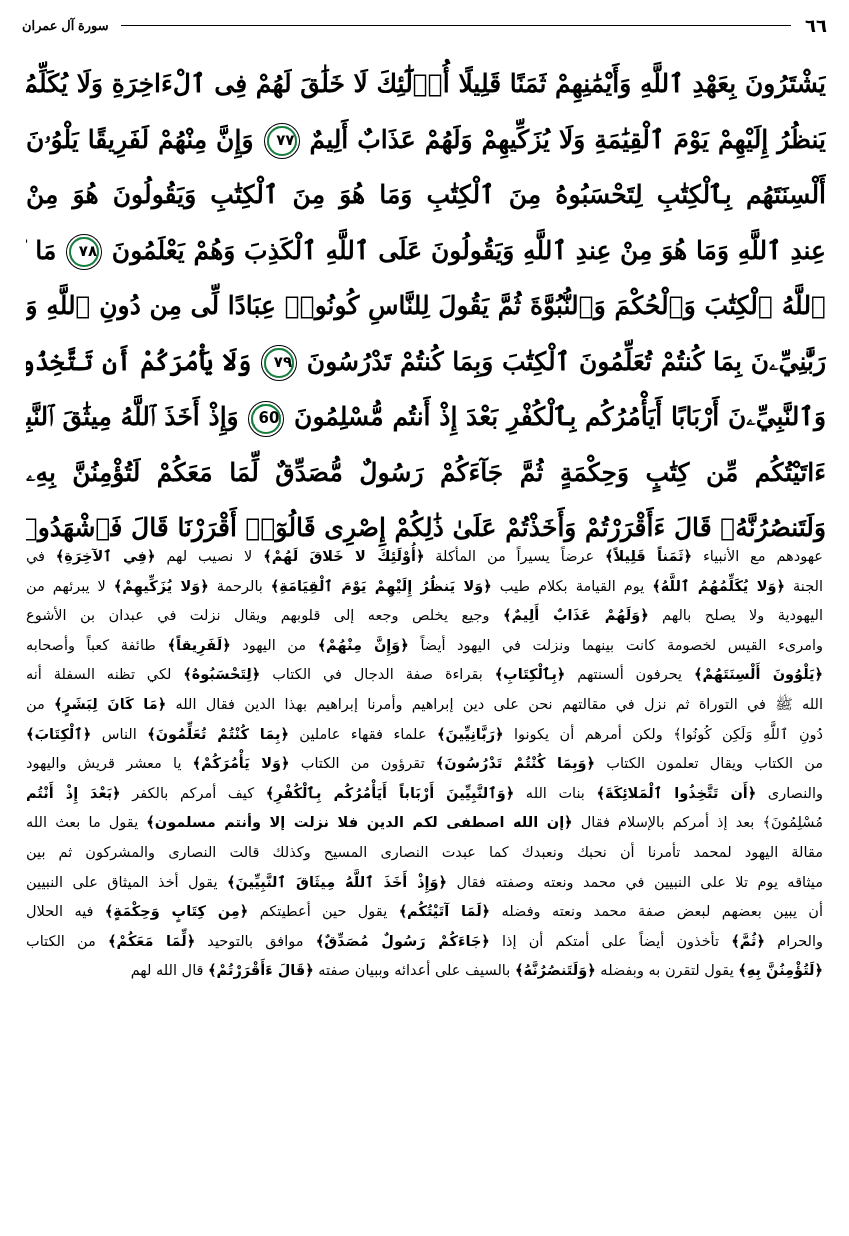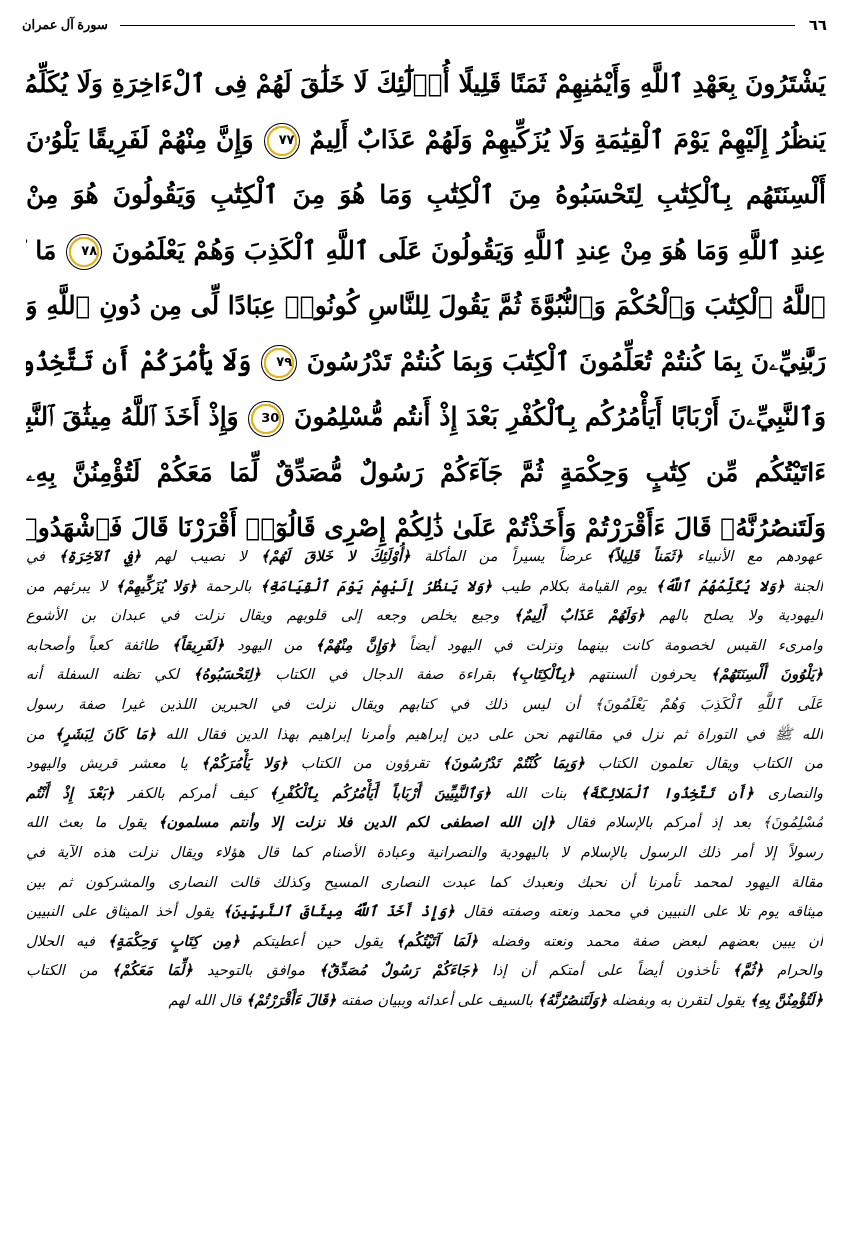--- a/index.html
+++ b/index.html
@@ -8,52 +8,51 @@
     font-family: "DejaVu Sans", sans-serif; color: #000;
   }
   .page { position: absolute; left: 0; top: 0; width: 849px; height: 1236px; }
 
   
   .header {
     position: absolute; top: 14px; left: 22px; width: 805px; height: 22px;
     direction: rtl; display: flex; align-items: center;
   }
   .page-num {
-    font-family: "DejaVu Sans", sans-serif; font-weight: bold; font-size: 15px;
+    font-family: "DejaVu Sans", sans-serif; font-weight: bold; font-size: 18px;
     padding-left: 8px; white-space: nowrap;
   }
   .header-rule { flex: 1; height: 0; border-top: 1.5px solid #000; margin: 0 6px; }
   .surah-name {
-    font-family: Liberation Serif, serif; font-weight: bold; font-size: 13px;
+    font-family: Liberation Sans, sans-serif; font-weight: bold; font-size: 13px;
     padding-right: 6px; white-space: nowrap;
   }
 
   
   .quran {
     position: absolute; top: 56px; left: 26px; width: 800px;
     direction: rtl; text-align: justify; text-align-last: justify;
   }
   .q-line {
     font-family: "DejaVu Serif", serif; font-size: 25px; font-weight: bold;
     height: 55.5px; line-height: 55.5px; white-space: nowrap; overflow: hidden;
     text-align: justify; text-align-last: justify;
   }
   .ayah-marker {
     display: inline-block; font-family: "DejaVu Sans", sans-serif;
-    font-size: 13px; font-weight: bold; width: 26px; height: 26px; line-height: 24px;
-    text-align: center; border: 2px solid #eab308; border-radius: 50%;
+    font-size: 15px; font-weight: bold; width: 26px; height: 26px; line-height: 24px;
+    text-align: center; border: 2px solid #15803d; border-radius: 50%;
     vertical-align: middle; margin: 7px 4px; position: relative;
     box-shadow: 0 0 0 2px #fff, 0 0 0 3px #000;
   }
 
   
   .tafsir {
     position: absolute; top: 542px; left: 26px; width: 797px;
     direction: rtl;
-    font-style: italic;
   }
   .t-line {
     font-family: "DejaVu Sans", sans-serif; font-size: 14.5px;
     height: 29.6px; line-height: 29.6px; white-space: nowrap; overflow: hidden;
     text-align: justify; text-align-last: justify;
   }
   .t-line.last { text-align-last: right; }
   .t-line b { font-weight: bold; }
 </style>
 </head>
@@ -67,37 +66,36 @@
     <span class="surah-name">سورة آل عمران</span>
   </div>
 
   <div class="quran">
     <div class="q-line">يَشْتَرُونَ بِعَهْدِ ٱللَّهِ وَأَيْمَٰنِهِمْ ثَمَنًا قَلِيلًا أُو۟لَٰٓئِكَ لَا خَلَٰقَ لَهُمْ فِى ٱلْءَاخِرَةِ وَلَا يُكَلِّمُهُمُ ٱللَّهُ وَلَا</div>
     <div class="q-line">يَنظُرُ إِلَيْهِمْ يَوْمَ ٱلْقِيَٰمَةِ وَلَا يُزَكِّيهِمْ وَلَهُمْ عَذَابٌ أَلِيمٌ <span class="ayah-marker">٧٧</span> وَإِنَّ مِنْهُمْ لَفَرِيقًا يَلْوُۥنَ</div>
     <div class="q-line">أَلْسِنَتَهُم بِٱلْكِتَٰبِ لِتَحْسَبُوهُ مِنَ ٱلْكِتَٰبِ وَمَا هُوَ مِنَ ٱلْكِتَٰبِ وَيَقُولُونَ هُوَ مِنْ</div>
     <div class="q-line">عِندِ ٱللَّهِ وَمَا هُوَ مِنْ عِندِ ٱللَّهِ وَيَقُولُونَ عَلَى ٱللَّهِ ٱلْكَذِبَ وَهُمْ يَعْلَمُونَ <span class="ayah-marker">٧٨</span> مَا كَانَ لِبَشَرٍ أَن يُؤْتِيَهُ</div>
     <div class="q-line">ٱللَّهُ ٱلْكِتَٰبَ وَٱلْحُكْمَ وَٱلنُّبُوَّةَ ثُمَّ يَقُولَ لِلنَّاسِ كُونُوا۟ عِبَادًا لِّى مِن دُونِ ٱللَّهِ وَلَٰكِن كُونُوا۟</div>
     <div class="q-line">رَبَّٰنِيِّۦنَ بِمَا كُنتُمْ تُعَلِّمُونَ ٱلْكِتَٰبَ وَبِمَا كُنتُمْ تَدْرُسُونَ <span class="ayah-marker">٧٩</span> وَلَا يَأْمُرَكُمْ أَن تَتَّخِذُوا۟ ٱلْمَلَٰٓئِكَةَ</div>
-    <div class="q-line">وَٱلنَّبِيِّۦنَ أَرْبَابًا أَيَأْمُرُكُم بِٱلْكُفْرِ بَعْدَ إِذْ أَنتُم مُّسْلِمُونَ <span class="ayah-marker">30</span> وَإِذْ أَخَذَ ٱللَّهُ مِيثَٰقَ ٱلنَّبِيِّۦنَ لَمَآ</div>
+    <div class="q-line">وَٱلنَّبِيِّۦنَ أَرْبَابًا أَيَأْمُرُكُم بِٱلْكُفْرِ بَعْدَ إِذْ أَنتُم مُّسْلِمُونَ <span class="ayah-marker">60</span> وَإِذْ أَخَذَ ٱللَّهُ مِيثَٰقَ ٱلنَّبِيِّۦنَ لَمَآ</div>
     <div class="q-line">ءَاتَيْتُكُم مِّن كِتَٰبٍ وَحِكْمَةٍ ثُمَّ جَآءَكُمْ رَسُولٌ مُّصَدِّقٌ لِّمَا مَعَكُمْ لَتُؤْمِنُنَّ بِهِۦ</div>
     <div class="q-line">وَلَتَنصُرُنَّهُۥ قَالَ ءَأَقْرَرْتُمْ وَأَخَذْتُمْ عَلَىٰ ذَٰلِكُمْ إِصْرِى قَالُوٓا۟ أَقْرَرْنَا قَالَ فَٱشْهَدُوا۟ وَأَنَا۠ مَعَكُم</div>
   </div>
 
   <div class="tafsir">
     <div class="t-line">عهودهم مع الأنبياء <b>﴿ثَمَناً قَلِيلاً﴾</b> عرضاً يسيراً من المأكلة <b>﴿أُوْلَئِكَ لا خَلاقَ لَهُمْ﴾</b> لا نصيب لهم <b>﴿فِي ٱلآخِرَةِ﴾</b> في</div>
     <div class="t-line">الجنة <b>﴿وَلا يُكَلِّمُهُمُ ٱللَّهُ﴾</b> يوم القيامة بكلام طيب <b>﴿وَلا يَنظُرُ إِلَيْهِمْ يَوْمَ ٱلْقِيَامَةِ﴾</b> بالرحمة <b>﴿وَلا يُزَكِّيهِمْ﴾</b> لا يبرئهم من</div>
     <div class="t-line">اليهودية ولا يصلح بالهم <b>﴿وَلَهُمْ عَذَابٌ أَلِيمٌ﴾</b> وجيع يخلص وجعه إلى قلوبهم ويقال نزلت في عبدان بن الأشوع</div>
     <div class="t-line">وامرىء القيس لخصومة كانت بينهما ونزلت في اليهود أيضاً <b>﴿وَإِنَّ مِنْهُمْ﴾</b> من اليهود <b>﴿لَفَرِيقاً﴾</b> طائفة كعباً وأصحابه</div>
     <div class="t-line"><b>﴿يَلْوُونَ أَلْسِنَتَهُمْ﴾</b> يحرفون ألسنتهم <b>﴿بِٱلْكِتَابِ﴾</b> بقراءة صفة الدجال في الكتاب <b>﴿لِتَحْسَبُوهُ﴾</b> لكي تظنه السفلة أنه</div>
-    <div class="t-line">عَلَى ٱللَّهِ ٱلْكَذِبَ وَهُمْ يَعْلَمُونَ﴾ أن ليس ذلك في كتابهم ويقال نزلت في الحبرين اللذين غيرا صفة رسول</div>
     <div class="t-line">الله ﷺ في التوراة ثم نزل في مقالتهم نحن على دين إبراهيم وأمرنا إبراهيم بهذا الدين فقال الله <b>﴿مَا كَانَ لِبَشَرٍ﴾</b> من</div>
+    <div class="t-line">دُونِ ٱللَّهِ وَلَكِن كُونُوا﴾ ولكن أمرهم أن يكونوا <b>﴿رَبَّانِيِّينَ﴾</b> علماء فقهاء عاملين <b>﴿بِمَا كُنْتُمْ تُعَلِّمُونَ﴾</b> الناس <b>﴿ٱلْكِتَابَ﴾</b></div>
     <div class="t-line">من الكتاب ويقال تعلمون الكتاب <b>﴿وَبِمَا كُنْتُمْ تَدْرُسُونَ﴾</b> تقرؤون من الكتاب <b>﴿وَلا يَأْمُرَكُمْ﴾</b> يا معشر قريش واليهود</div>
     <div class="t-line">والنصارى <b>﴿أَن تَتَّخِذُوا ٱلْمَلائِكَةَ﴾</b> بنات الله <b>﴿وَٱلنَّبِيِّينَ أَرْبَاباً أَيَأْمُرُكُم بِٱلْكُفْرِ﴾</b> كيف أمركم بالكفر <b>﴿بَعْدَ إِذْ أَنْتُم</b></div>
     <div class="t-line">مُسْلِمُونَ﴾ بعد إذ أمركم بالإسلام فقال <b>﴿إن الله اصطفى لكم الدين فلا نزلت إلا وأنتم مسلمون﴾</b> يقول ما بعث الله</div>
-    <div class="t-line">رسولاً إلا أمر ذلك الرسول بالإسلام لا باليهودية والنصرانية وعبادة الأصنام كما قال هؤلاء ويقال نزلت هذه الآية في</div>
     <div class="t-line">مقالة اليهود لمحمد تأمرنا أن نحبك ونعبدك كما عبدت النصارى المسيح وكذلك قالت النصارى والمشركون ثم بين</div>
     <div class="t-line">ميثاقه يوم تلا على النبيين في محمد ونعته وصفته فقال <b>﴿وَإِذْ أَخَذَ ٱللَّهُ مِيثَاقَ ٱلنَّبِيِّينَ﴾</b> يقول أخذ الميثاق على النبيين</div>
     <div class="t-line">أن يبين بعضهم لبعض صفة محمد ونعته وفضله <b>﴿لَمَا آتَيْتُكُم﴾</b> يقول حين أعطيتكم <b>﴿مِن كِتَابٍ وَحِكْمَةٍ﴾</b> فيه الحلال</div>
     <div class="t-line">والحرام <b>﴿ثُمَّ﴾</b> تأخذون أيضاً على أمتكم أن إذا <b>﴿جَاءَكُمْ رَسُولٌ مُصَدِّقٌ﴾</b> موافق بالتوحيد <b>﴿لِّمَا مَعَكُمْ﴾</b> من الكتاب</div>
     <div class="t-line last"><b>﴿لَتُؤْمِنُنَّ بِهِ﴾</b> يقول لتقرن به وبفضله <b>﴿وَلَتَنصُرُنَّهُ﴾</b> بالسيف على أعدائه وببيان صفته <b>﴿قَالَ ءَأَقْرَرْتُمْ﴾</b> قال الله لهم</div>
   </div>
 
 </div>
 
 </body></html>

